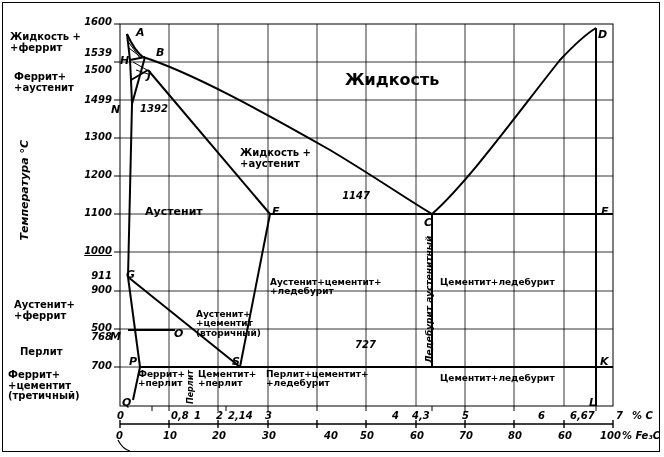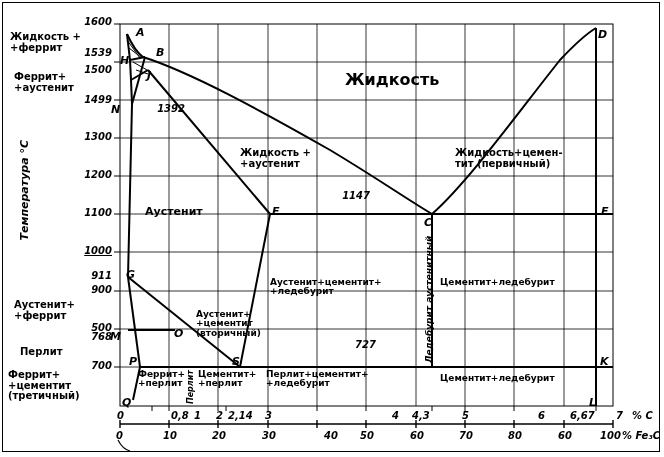--- a/index.html
+++ b/index.html
@@ -145,21 +145,21 @@
 
     <path d="M118,440 C122,448 126,450 130,451" stroke="#000" stroke-width="1.2" fill="none"></path>
   </svg>
 
   <div class="ytitle" style="left:18px;top:140px;">Температура °С</div>
 
   <div class="ylab" style="left:62px;top:16px;width:50px;">1600</div>
   <div class="ylab" style="left:62px;top:47px;width:50px;">1539</div>
   <div class="ylab" style="left:62px;top:58px;width:50px;margin-top:6px;">1500</div>
   <div class="ylab" style="left:62px;top:88px;width:50px;margin-top:6px;">1499</div>
-  <div class="ylab" style="left:141px;top:103px;width:44px;text-align:right;">1392</div>
+  <div class="ylab" style="left:132px;top:103px;width:44px;text-align:center;">1392</div>
   <div class="ylab" style="left:62px;top:131px;width:50px;">1300</div>
   <div class="ylab" style="left:62px;top:169px;width:50px;">1200</div>
   <div class="ylab" style="left:330px;top:190px;width:40px;text-align:right;">1147</div>
   <div class="ylab" style="left:62px;top:207px;width:50px;">1100</div>
   <div class="ylab" style="left:62px;top:245px;width:50px;text-decoration:underline;">1000</div>
   <div class="ylab" style="left:62px;top:270px;width:50px;">911</div>
   <div class="ylab" style="left:62px;top:284px;width:50px;">900</div>
   <div class="ylab" style="left:62px;top:322px;width:50px;">500</div>
   <div class="ylab" style="left:70px;top:331px;width:42px;">768</div>
   <div class="ylab" style="left:355px;top:339px;width:40px;text-align:left;">727</div>
@@ -190,22 +190,20 @@
   <div class="lbl" style="left:14px;top:72px;font-size:10px;">
     <span style="white-space:pre-line;">Феррит+
 +аустенит</span>
   </div>
 
   <div class="lbl" style="left:22px;top:70px;font-size:10px;">&nbsp;</div>
 
   <div class="lbl" style="left:345px;top:72px;font-size:16px;">Жидкость</div>
   <div class="lbl" style="left:240px;top:148px;font-size:10px;white-space:pre-line;">Жидкость +
 +аустенит</div>
-  <div class="lbl" style="left:455px;top:148px;font-size:10px;white-space:pre-line;">Жидкость+цемен-
-тит (первичный)</div>
   <div class="lbl" style="left:145px;top:206px;font-size:11px;">Аустенит</div>
   <div class="lbl" style="left:14px;top:300px;font-size:10px;white-space:pre-line;">Аустенит+
 +феррит</div>
   <div class="lbl" style="left:20px;top:347px;font-size:10px;">Перлит</div>
   <div class="lbl" style="left:8px;top:370px;font-size:10px;white-space:pre-line;">Феррит+
 +цементит
 (третичный)</div>
   <div class="lbl" style="left:196px;top:310px;font-size:9px;white-space:pre-line;">Аустенит+
 +цементит
 (вторичный)</div>

